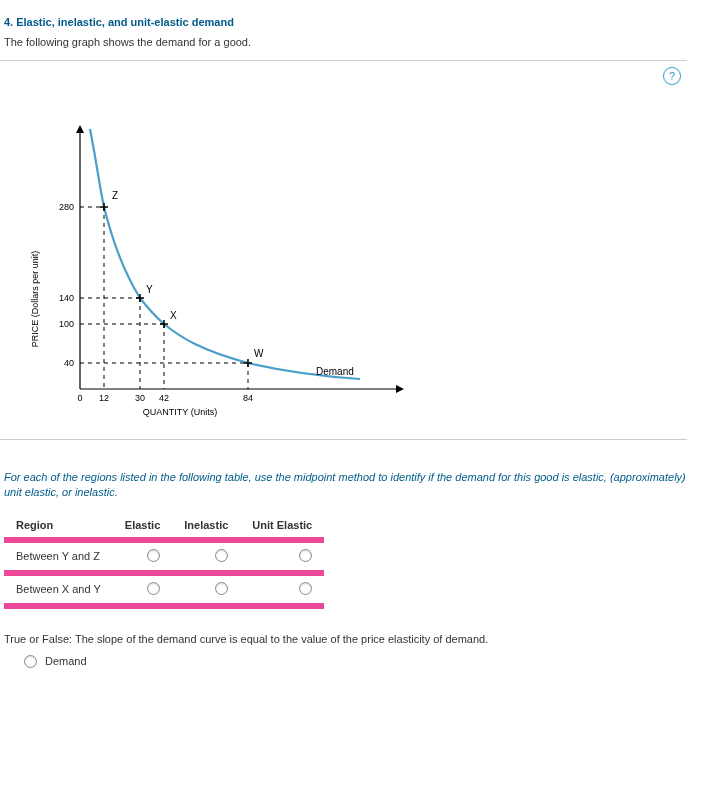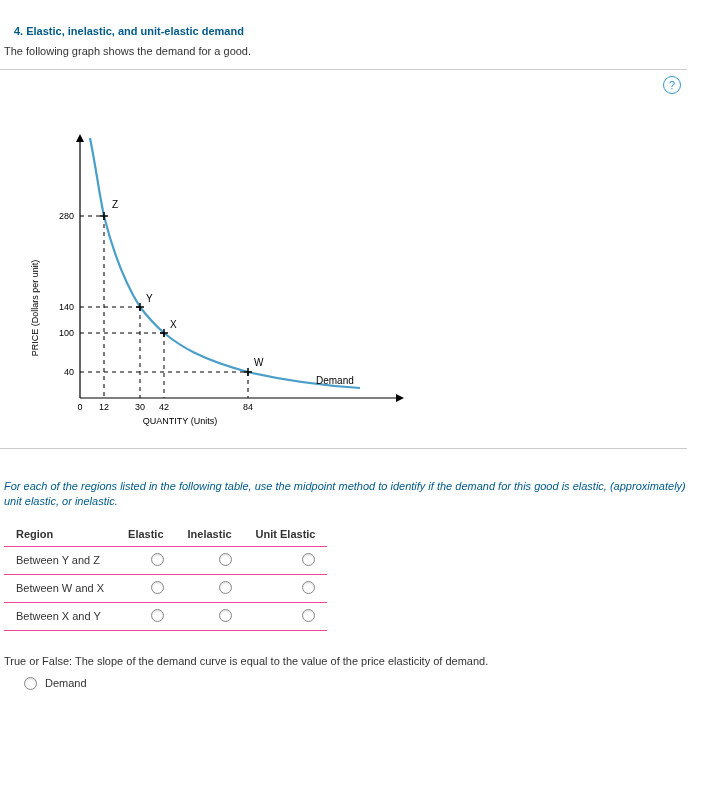--- a/index.html
+++ b/index.html
@@ -7,22 +7,21 @@
     font-size: 11px;
     color: #333;
     margin: 0;
     padding: 0;
     width: 707px;
   }
   .heading {
     color: #005b8a;
     font-weight: bold;
     font-size: 11px;
-    padding: 25px 4px 4px 4px;
-    margin-left: 10px;
+    padding: 16px 4px 4px 4px;
   }
   .intro {
     padding: 4px;
     font-size: 11px;
     margin-bottom: 8px;
   }
   .panel {
     border-top: 1px solid #ccc;
     border-bottom: 1px solid #ccc;
     margin: 0 20px 0 0;
@@ -51,21 +50,21 @@
     color: #005b8a;
     padding: 30px 4px 4px 4px;
     line-height: 1.4;
   }
   table.answer {
     border-collapse: collapse;
     margin: 8px 4px;
     font-size: 11px;
   }
   table.answer th, table.answer td {
-    border-bottom: 1px solid #ec4899;
+    border-bottom: 6px solid #ec4899;
     padding: 6px 12px;
     text-align: left;
   }
   table.answer th.center, table.answer td.center { text-align: right; }
   table.answer thead th { font-weight: bold; }
   .radio {
     width: 11px; height: 11px;
     border: 1px solid #888;
     border-radius: 50%;
     display: inline-block;
@@ -167,26 +166,20 @@
     </tr>
   </thead>
   <tbody>
     <tr>
       <td>Between Y and Z</td>
       <td class="center"><span class="radio"></span></td>
       <td class="center"><span class="radio"></span></td>
       <td class="center"><span class="radio"></span></td>
     </tr>
     <tr>
-      <td>Between W and X</td>
-      <td class="center"><span class="radio"></span></td>
-      <td class="center"><span class="radio"></span></td>
-      <td class="center"><span class="radio"></span></td>
-    </tr>
-    <tr>
       <td>Between X and Y</td>
       <td class="center"><span class="radio"></span></td>
       <td class="center"><span class="radio"></span></td>
       <td class="center"><span class="radio"></span></td>
     </tr>
   </tbody>
 </table>
 
 <div class="tf-question">True or False: The slope of the demand curve is equal to the value of the price elasticity of demand.</div>
 <div class="tf-options">

